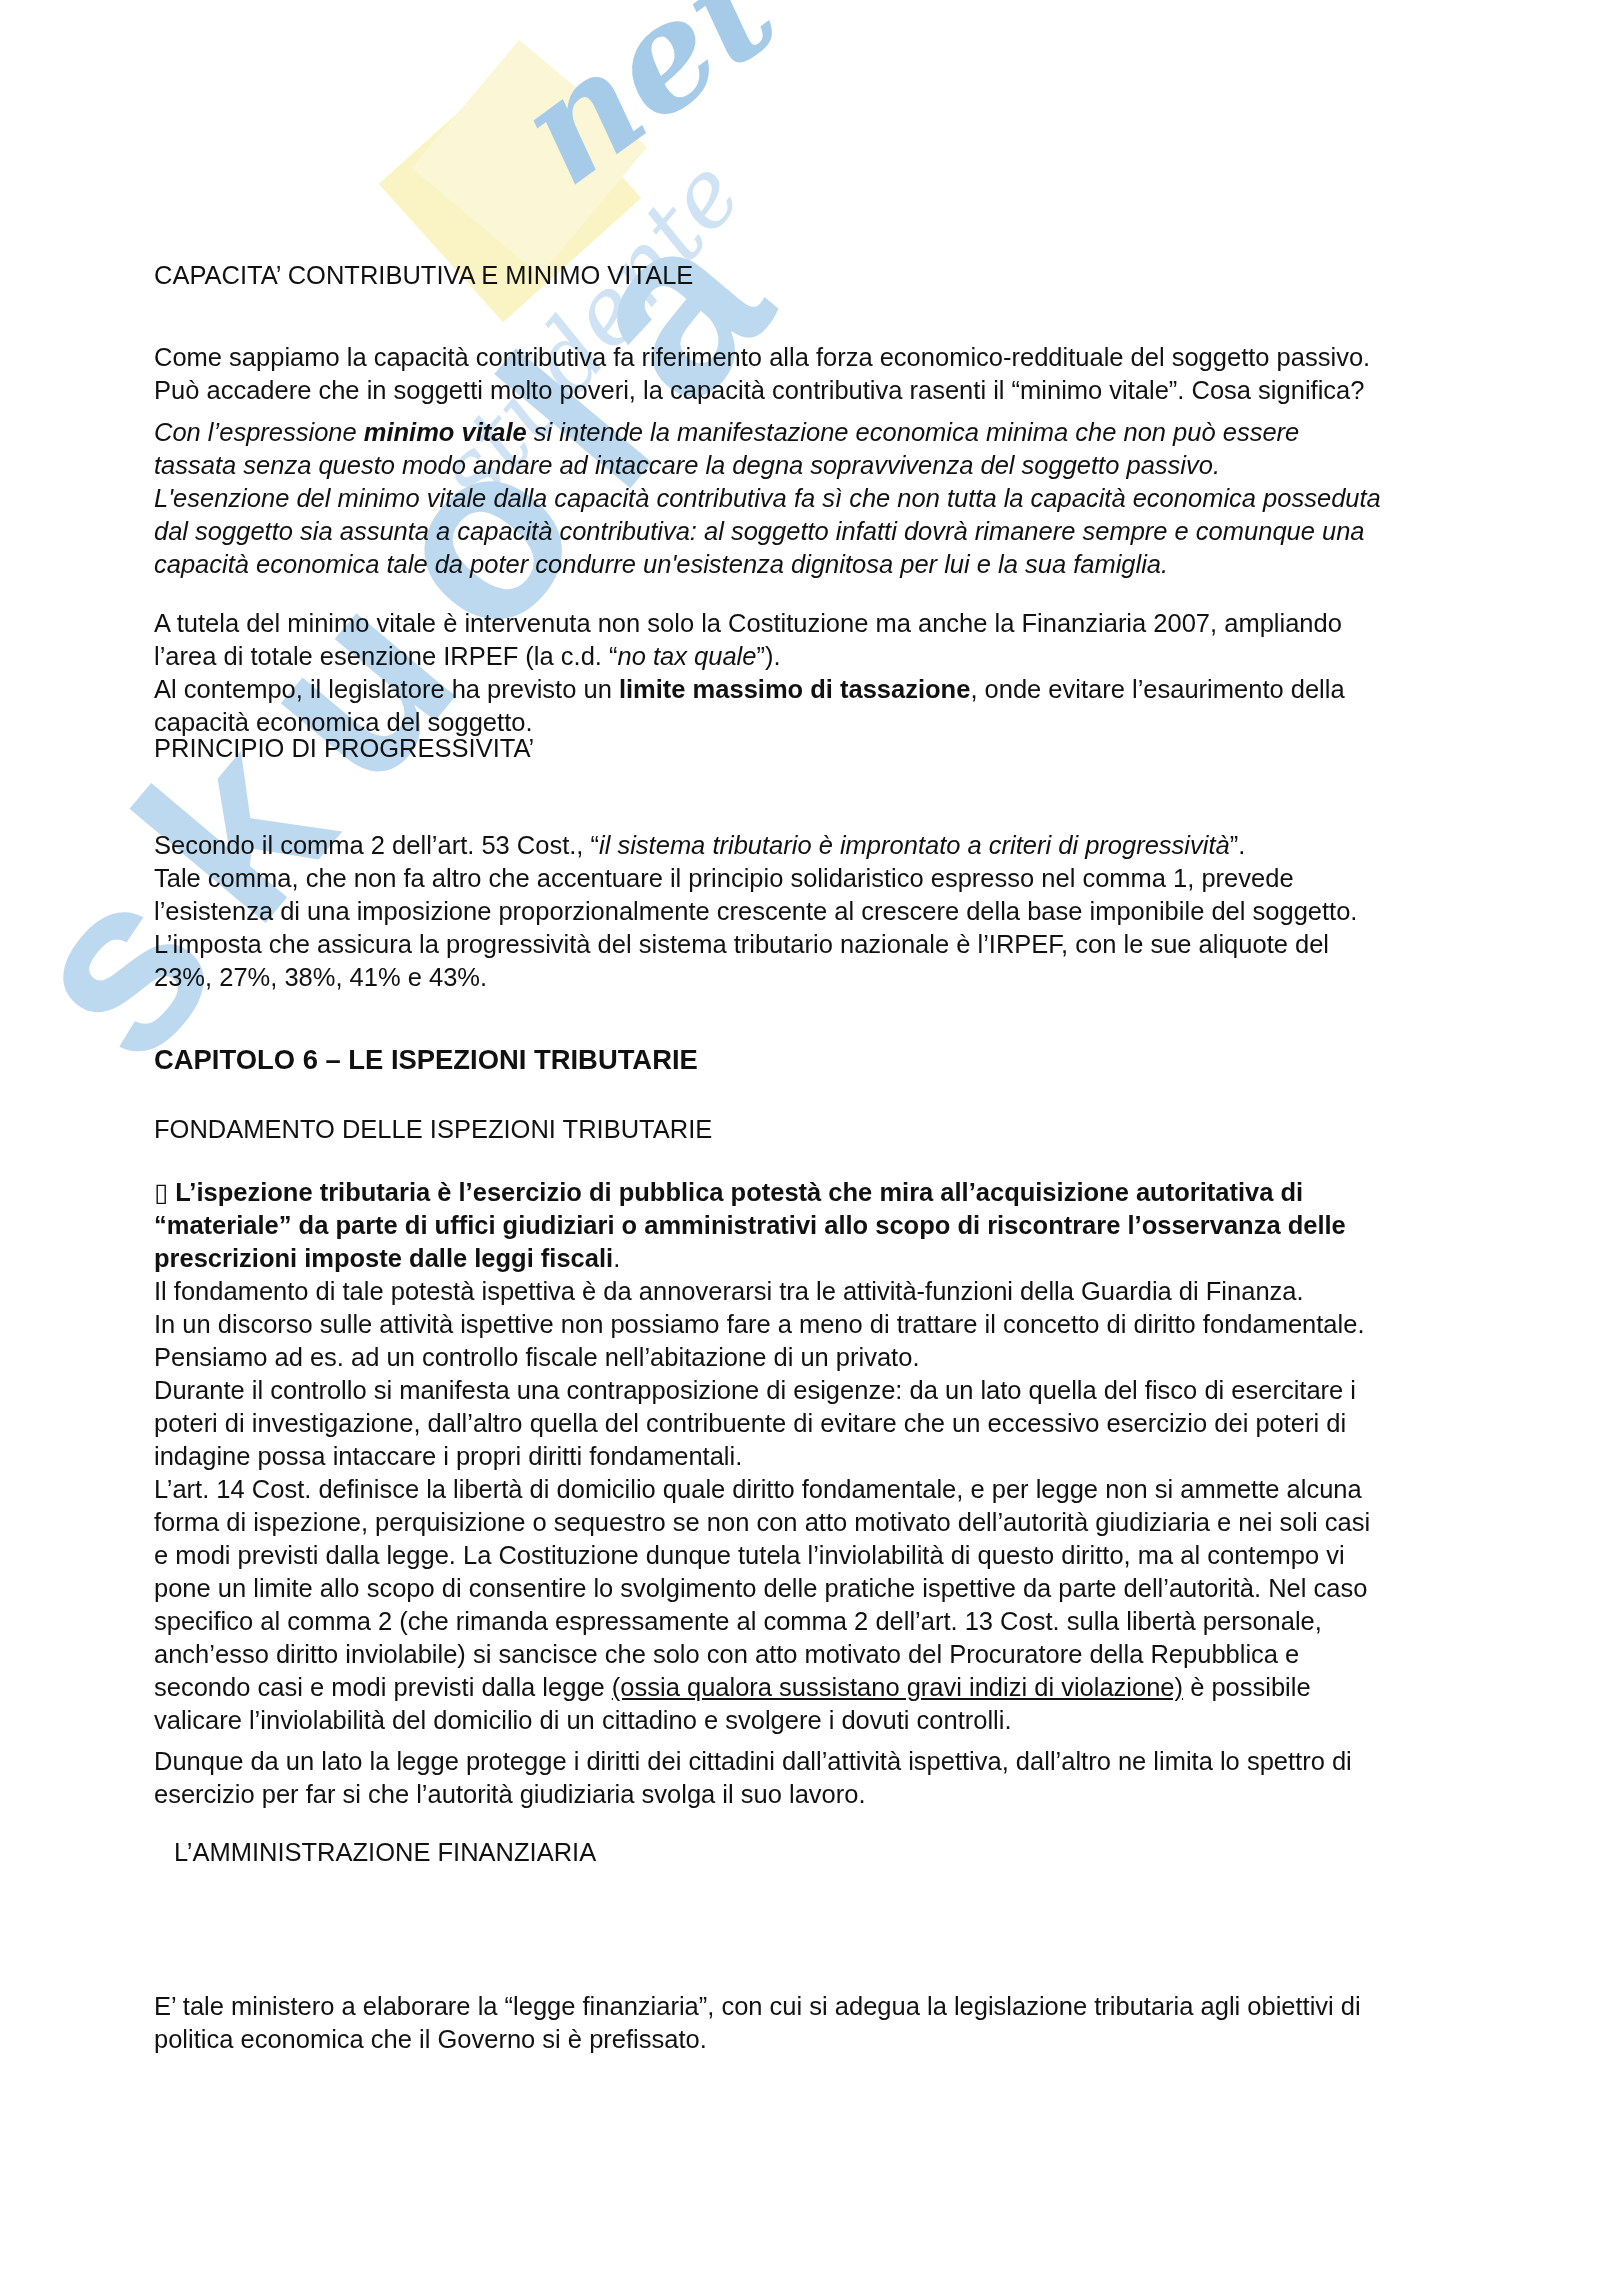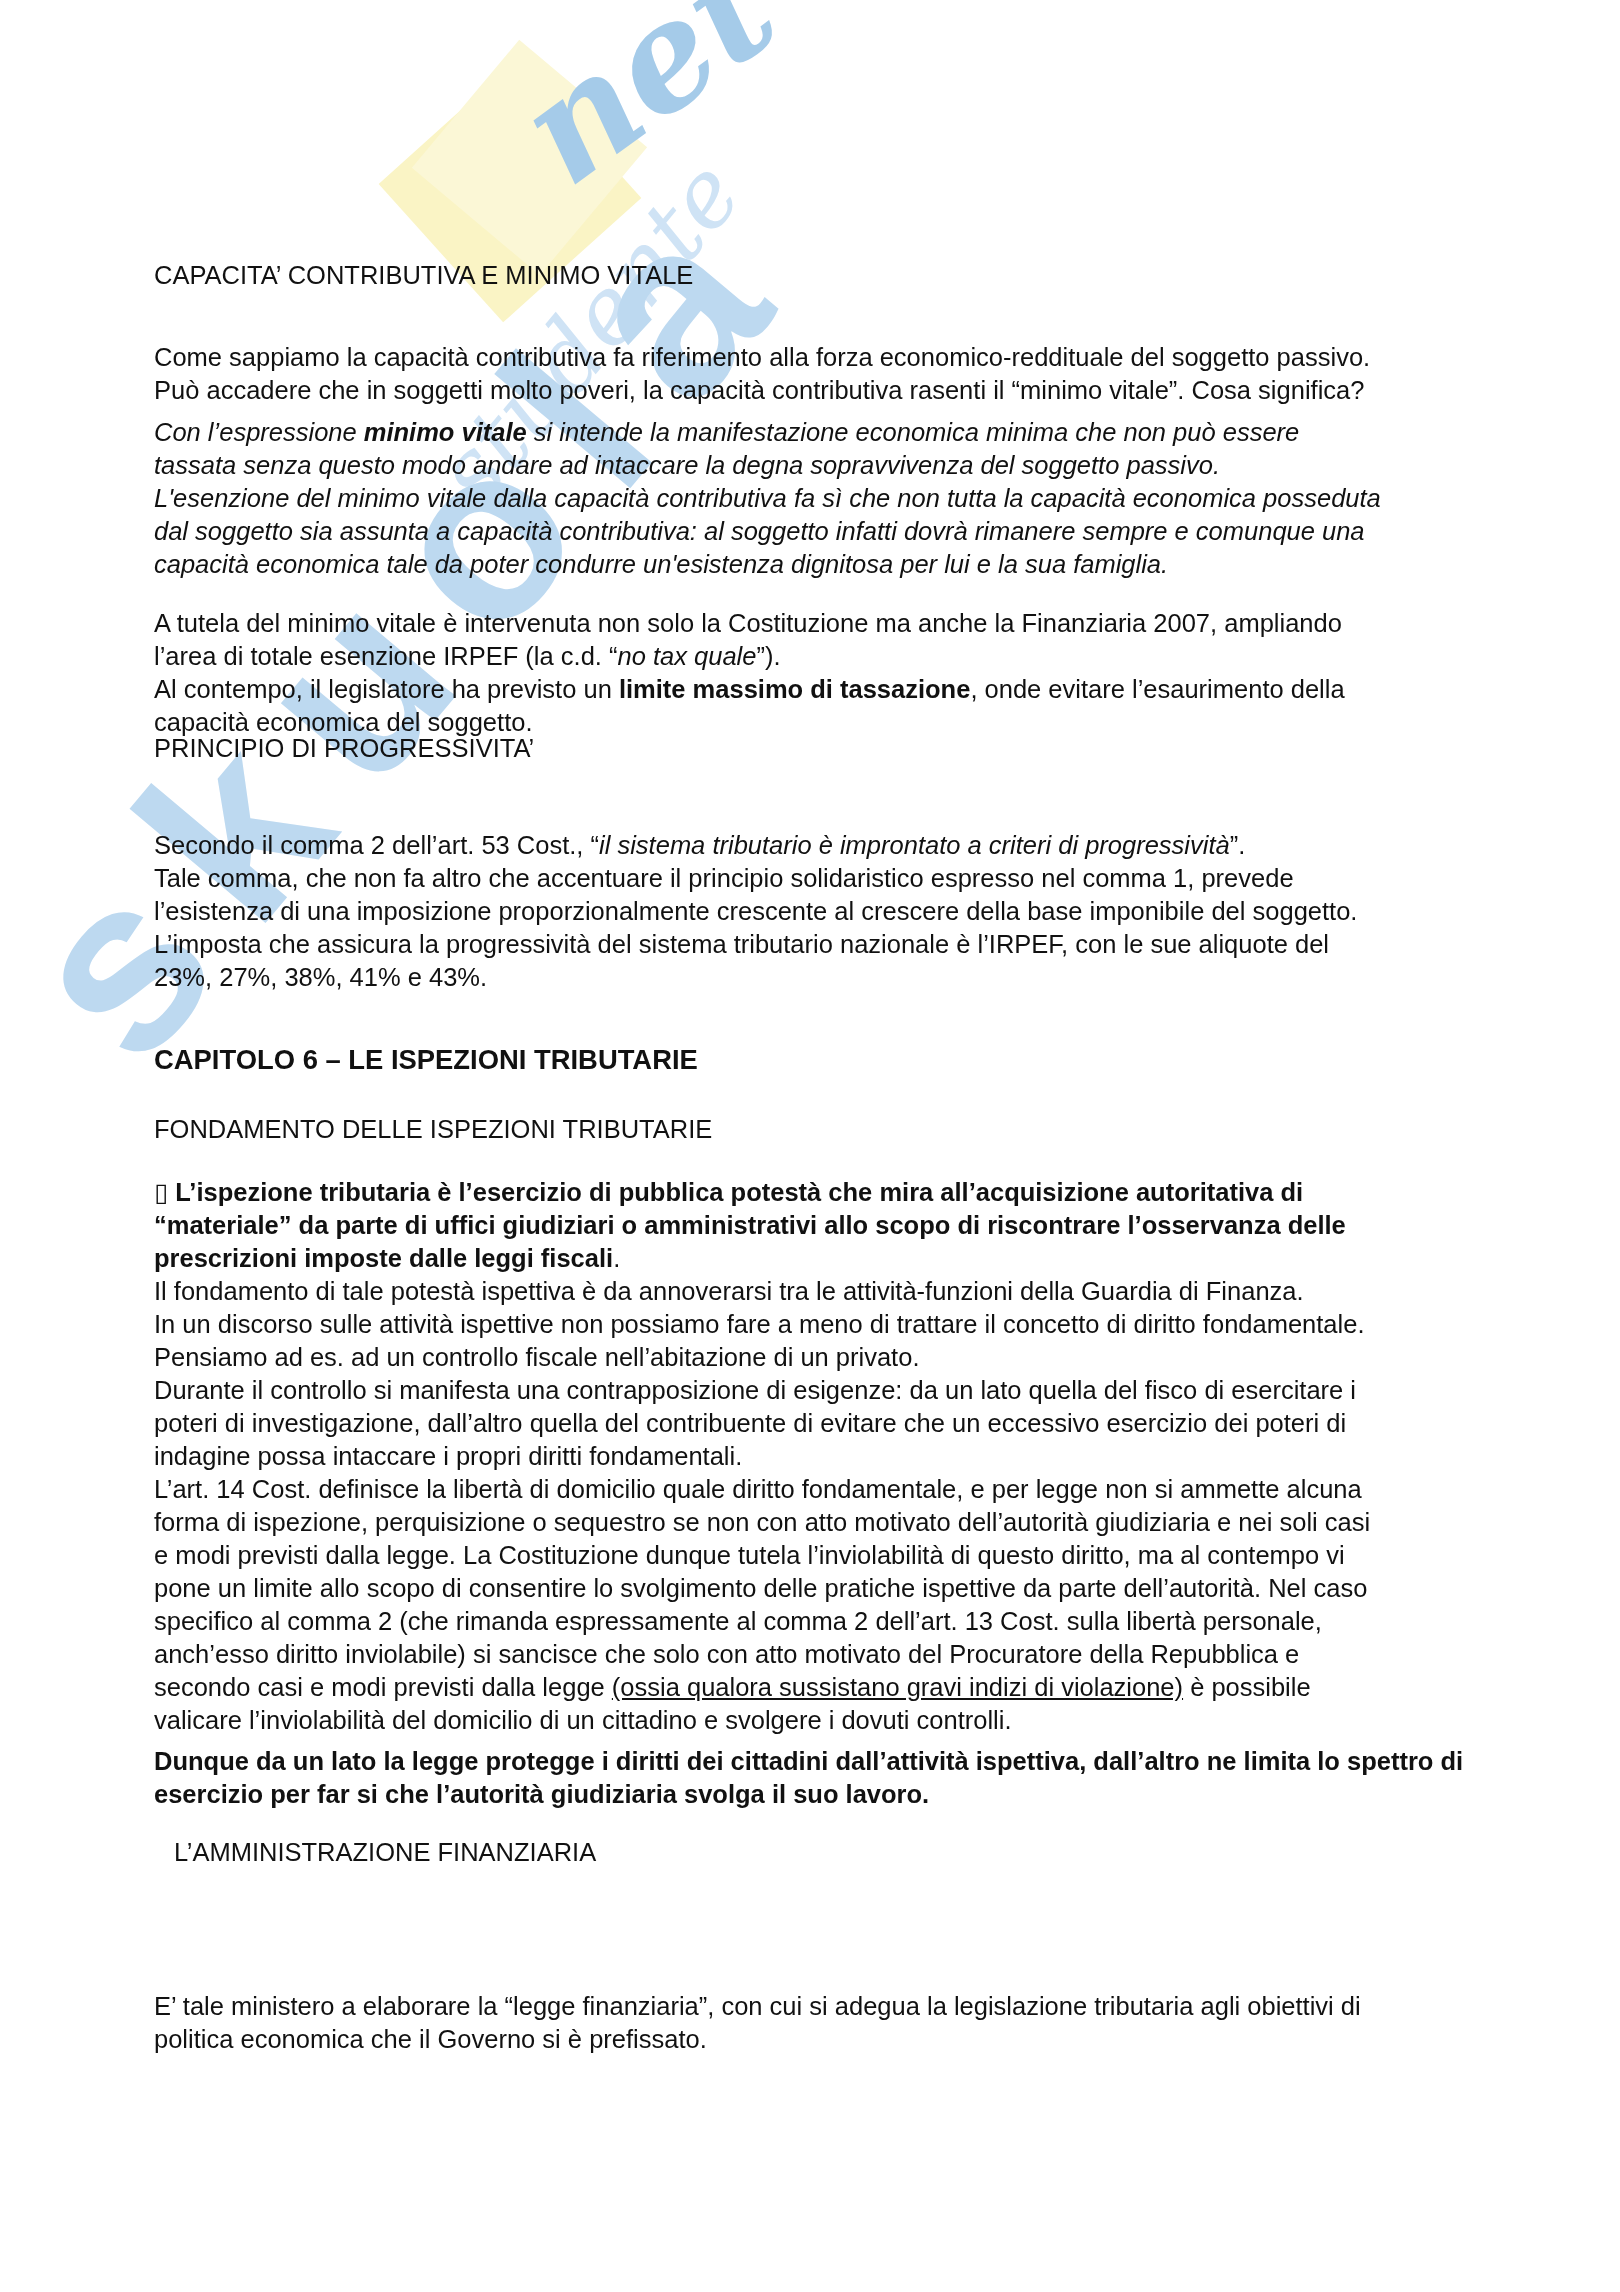--- a/index.html
+++ b/index.html
@@ -66,21 +66,21 @@
   #b-item4{left:300px;top:193px;}
   #b-capacita-h{top:259px;}
   #b-capacita-p{top:323px;margin-top:18px;}
   #b-minimo-p{top:416px;font-style:italic;}
   #b-tutela-p{top:607px;}
   #b-principio-h{top:732px;}
   #b-progressivita-p{top:829px;}
   #b-capitolo-h{top:1043px;font-size:27.4px;font-weight:bold;}
   #b-fondamento-h{top:1113px;}
   #b-ispezioni-p{top:1176px;}
-  #b-dunque-p{top:1745px;font-weight:bold;}
+  #b-dunque-p{top:1745px;}
   #b-amministrazione-h{top:1836px;margin-left:20px;}
   #b-termine-p{top:1901px;font-weight:bold;}
   #b-ministero-p{top:1990px;}
 </style>
 </head>
 <body>
 
 <div class="page">
 
   <div class="watermark">

